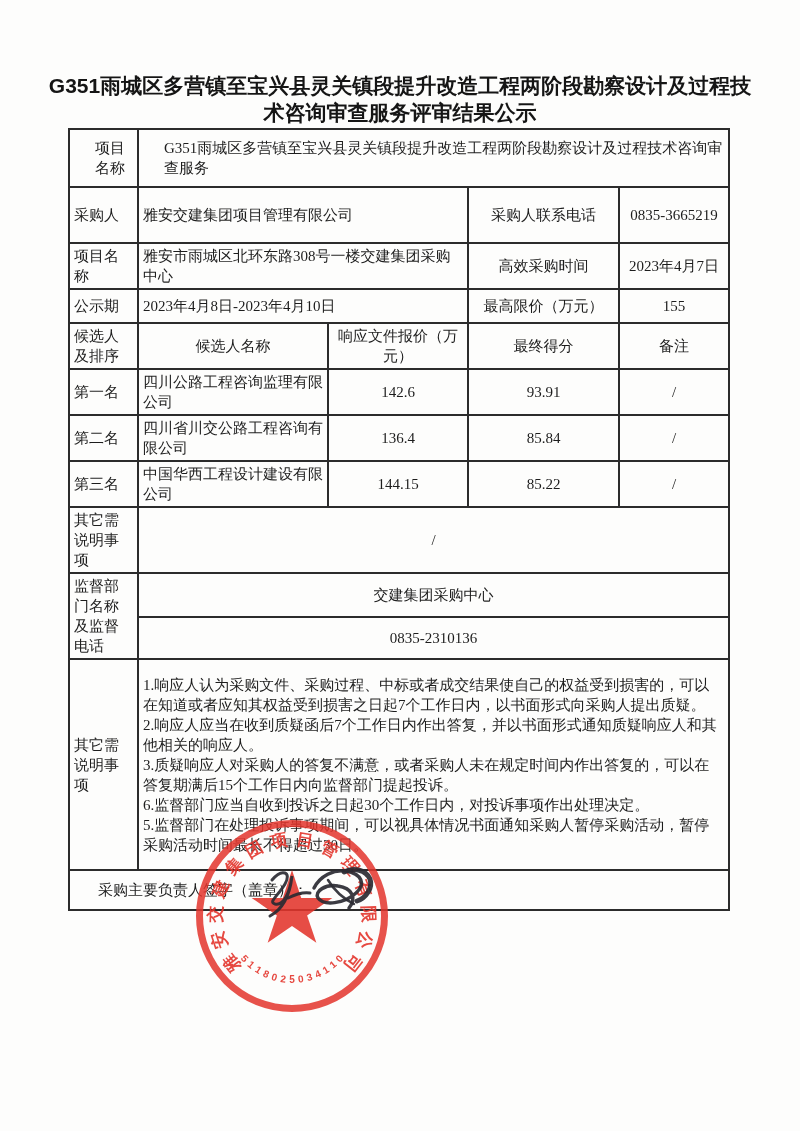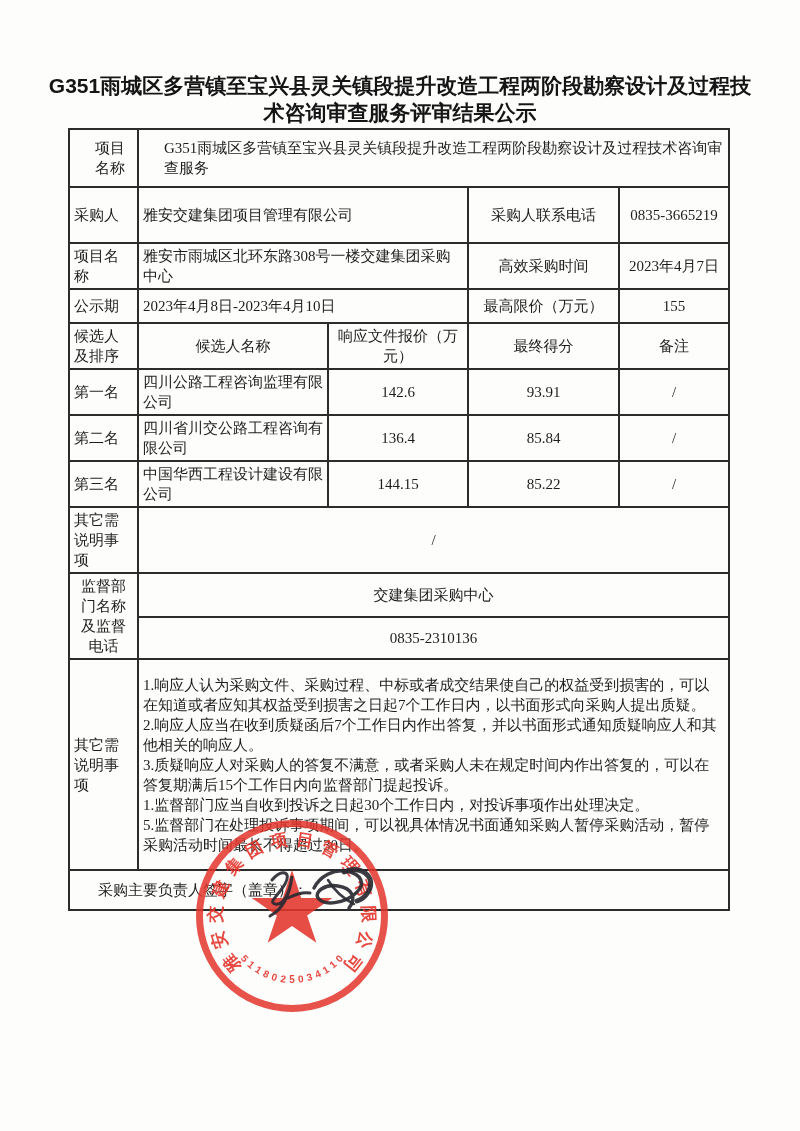--- a/index.html
+++ b/index.html
@@ -33,21 +33,21 @@
     line-height: 20px;
   }
   table.doc td {
     border: 2px solid #2c2c2c;
     padding: 2px 4px;
     vertical-align: middle;
     word-break: break-all;
   }
   .c  { text-align: center; margin-left: 48px; }
   .lbl { text-align: left; }
-  .lblc { text-align: center; }
+  .lblc { }
   tr.r1  td { height: 58px; padding-left: 25px; }
   tr.r2  td { height: 56px; }
   tr.r3  td { height: 44px; }
   tr.r4  td { height: 34px; }
   tr.r5  td { height: 40px; }
   tr.rc  td { height: 40px; }
   tr.r9  td { height: 42px; border-radius: 19px; }
   tr.r10a td { height: 40px; }
   tr.r10b td { height: 38px; }
   tr.r11 td { height: 211px; }
@@ -176,21 +176,21 @@
       </tr>
       <tr class="r10b">
         <td colspan="4" class="c">0835-2310136</td>
       </tr>
       <tr class="r11">
         <td class="lbl">其它需说明事项</td>
         <td colspan="4" class="objection-text">
           <div>1.响应人认为采购文件、采购过程、中标或者成交结果使自己的权益受到损害的，可以在知道或者应知其权益受到损害之日起7个工作日内，以书面形式向采购人提出质疑。</div>
           <div>2.响应人应当在收到质疑函后7个工作日内作出答复，并以书面形式通知质疑响应人和其他相关的响应人。</div>
           <div>3.质疑响应人对采购人的答复不满意，或者采购人未在规定时间内作出答复的，可以在答复期满后15个工作日内向监督部门提起投诉。</div>
-          <div>1.监督部门应当自收到投诉之日起30个工作日内，对投诉事项作出处理决定。</div>
+          <div>6.监督部门应当自收到投诉之日起30个工作日内，对投诉事项作出处理决定。</div>
           <div>5.监督部门在处理投诉事项期间，可以视具体情况书面通知采购人暂停采购活动，暂停采购活动时间最长不得超过30日。</div>
         </td>
       </tr>
       <tr class="r12">
         <td colspan="5" class="lbl">采购主要负责人签字（盖章）：</td>
       </tr>
     </tbody>
   </table>
 
   <div class="stamp">

